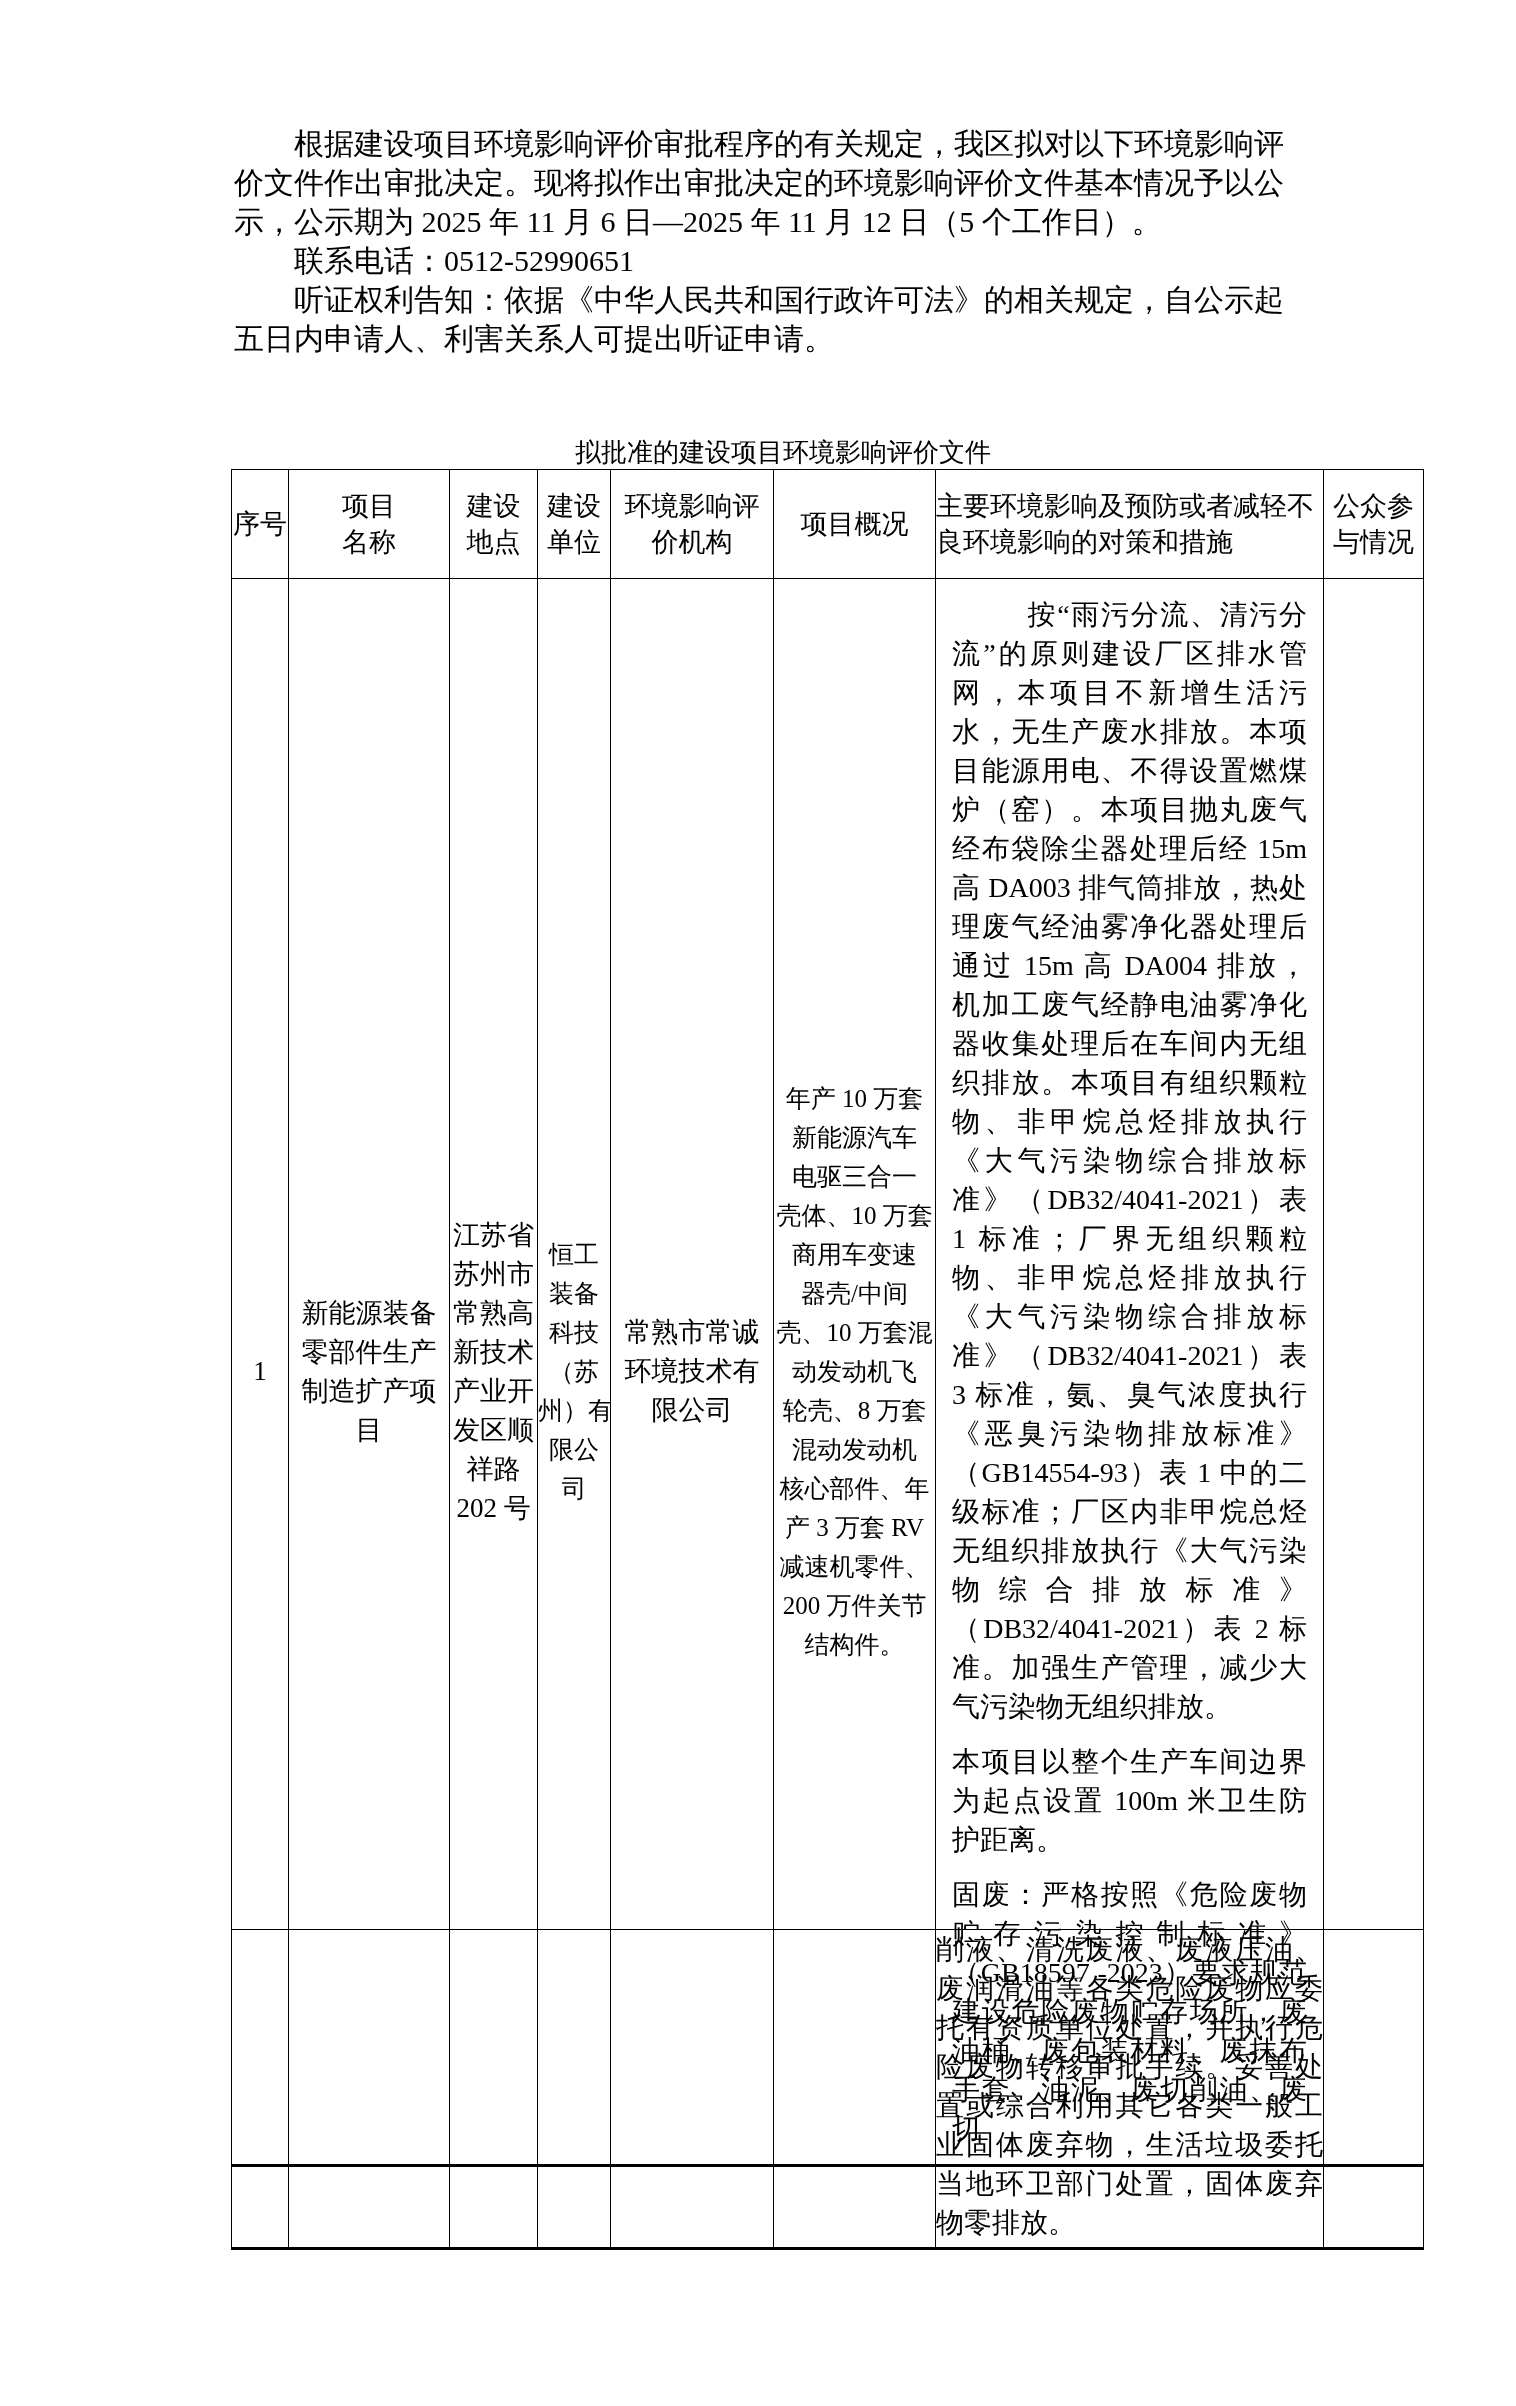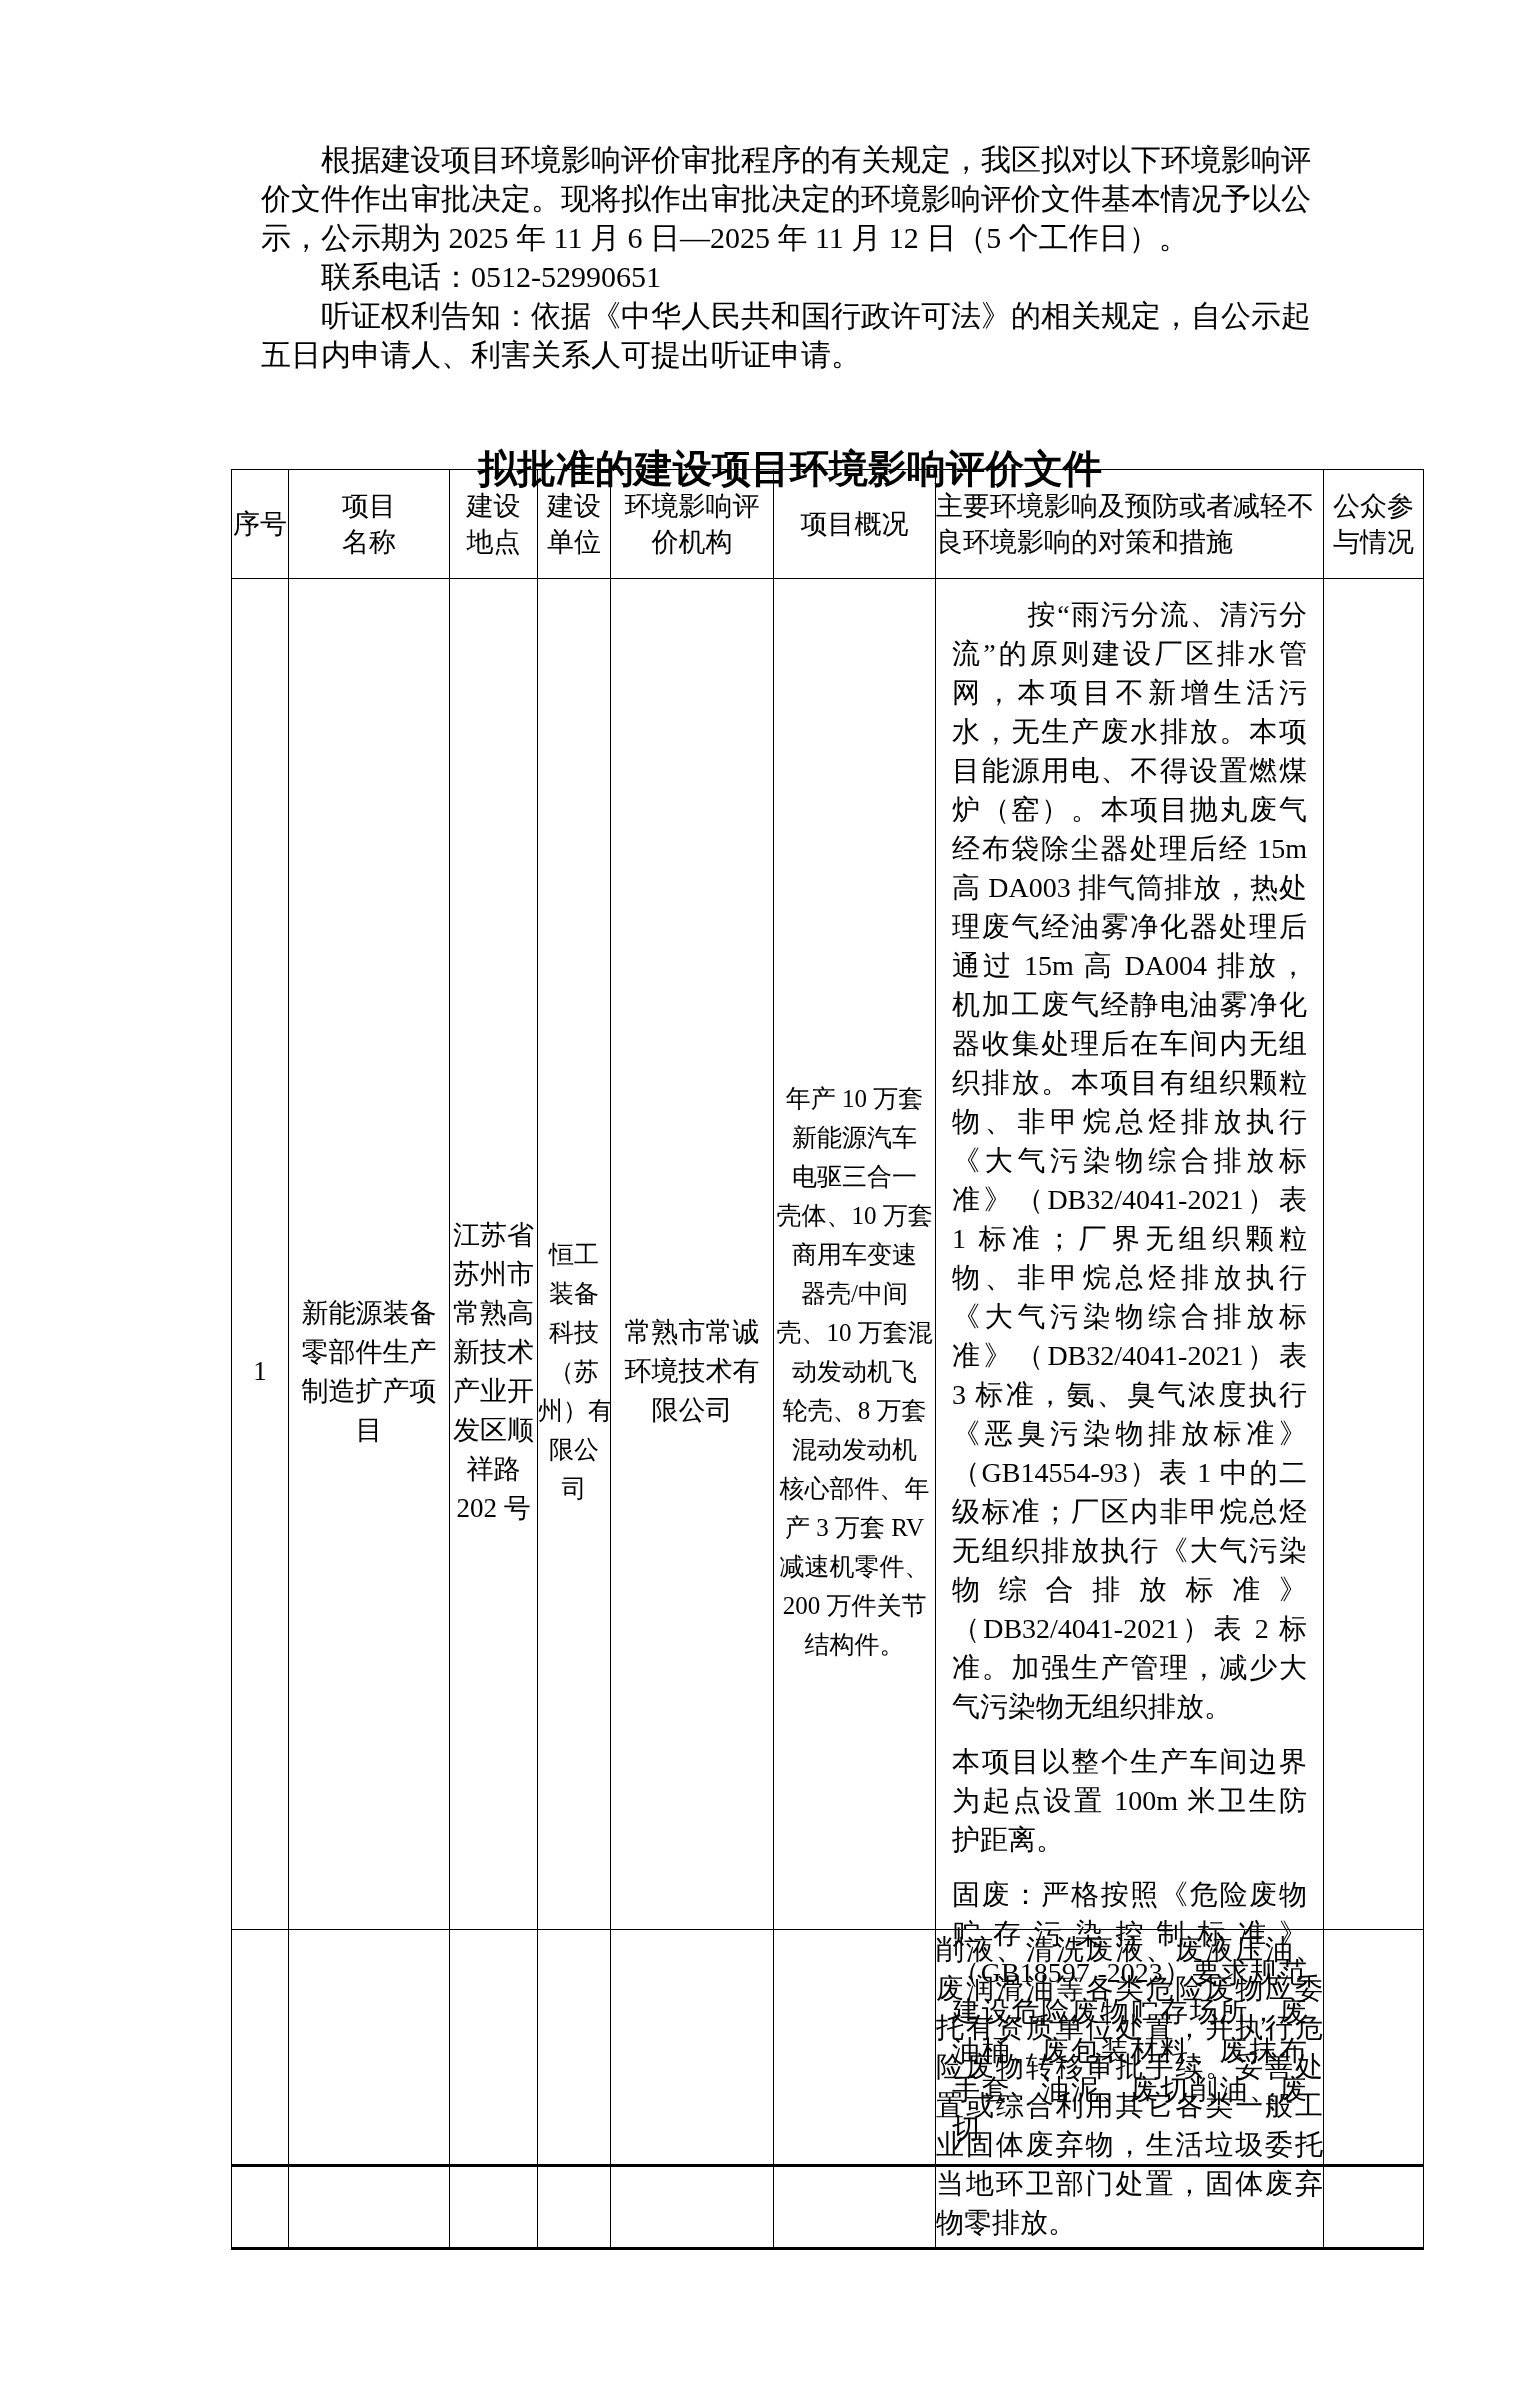--- a/index.html
+++ b/index.html
@@ -8,40 +8,39 @@
     width: 1517px;
     height: 2407px;
     background: #ffffff;
     color: #000000;
     font-family: "Liberation Serif", "DejaVu Serif", serif;
     overflow: hidden;
   }
   .intro {
     position: absolute;
     left: 234px;
-    top: 140px;
+    top: 124px;
     width: 1082px;
     font-size: 30px;
     line-height: 39px;
-    margin-left: 27px;
   }
   .intro p {
     margin: 0;
     white-space: pre-line;
     text-indent: 2em;
   }
   .doc-title {
     position: absolute;
     left: 234px;
     top: 427px;
     width: 1082px;
-    margin: 15px;
+    margin: 8px;
     text-align: center;
-    font-size: 39px;
-    font-weight: bold;
+    font-size: 26px;
+    font-weight: normal;
   }
   table.approval {
     position: absolute;
     left: 231px;
     border-collapse: collapse;
     table-layout: fixed;
     width: 1191px;
   }
   .t1 { top: 469px; }
   .t2 { top: 1929px; }

